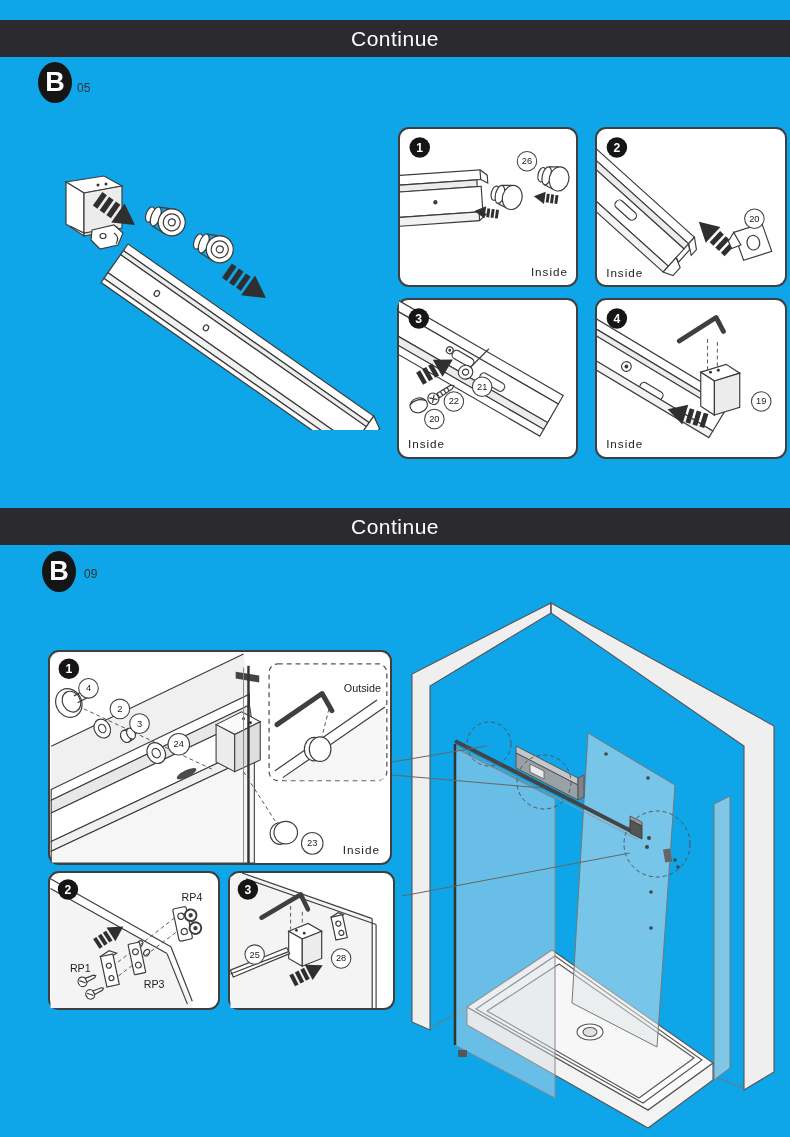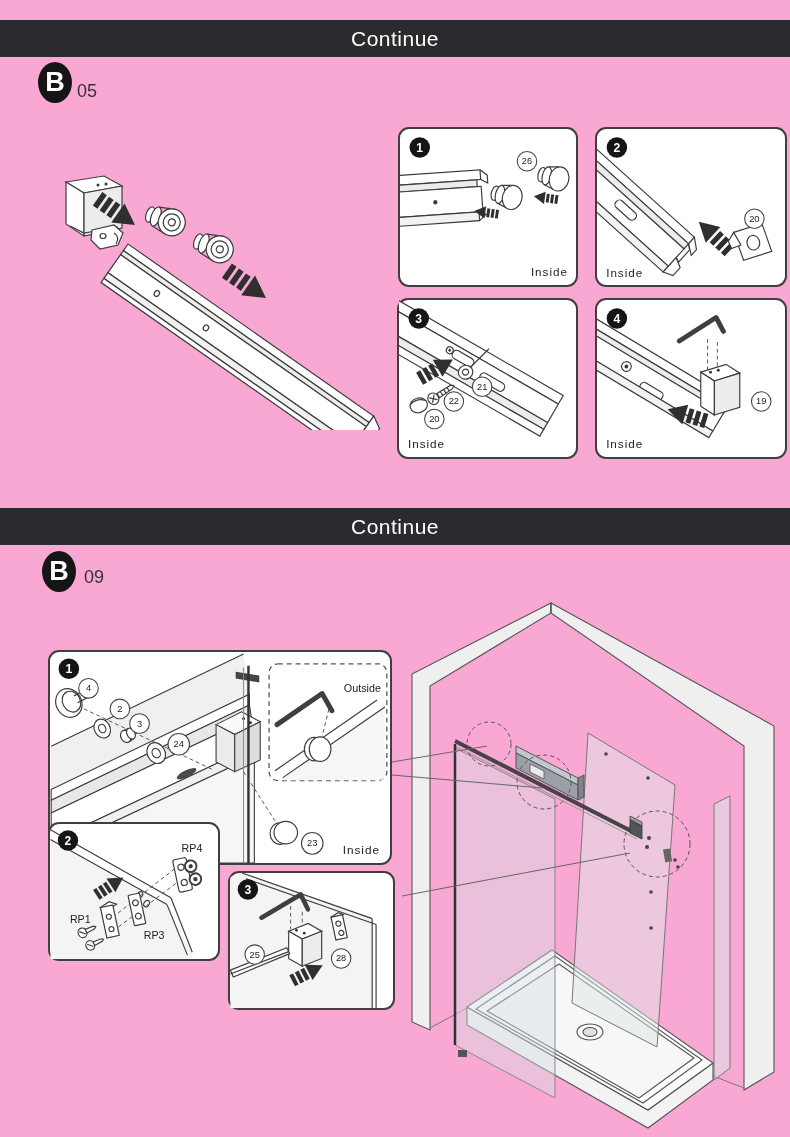--- a/index.html
+++ b/index.html
@@ -1,24 +1,24 @@
 <!DOCTYPE html>
 <html><head>
 <meta charset="utf-8">
 <style>
   html,body{margin:0;padding:0;background:#fff;}
-  .page{position:relative;width:790px;height:1137px;background:#f9a8d4;overflow:hidden;
+  .page{position:relative;width:790px;height:1137px;background:#0ea5e9;overflow:hidden;
         font-family:"Liberation Sans",sans-serif;}
   .bar{position:absolute;left:0;width:790px;height:37px;background:#2b2b2f;
        display:flex;align-items:center;justify-content:center;}
   .bar span{color:#fff;font-size:21px;letter-spacing:.5px;}
   .step-badge{position:absolute;width:34px;height:41px;background:#151515;border-radius:50%;
        display:flex;align-items:center;justify-content:center;}
   .step-badge span{color:#fff;font-size:27px;font-weight:bold;}
-  .step-num{position:absolute;font-size:18px;color:#333;}
+  .step-num{position:absolute;font-size:12px;color:#333;}
   .panel{position:absolute;background:#fff;border:2px solid #3f3f3f;border-radius:11px;box-sizing:border-box;}
   .panel svg{display:block;width:100%;height:100%;}
   .ill{position:absolute;}
   svg text{font-family:"Liberation Sans",sans-serif;fill:#222;}
   .pct{font-size:9.5px;}
   .badge-t{font-size:12.5px;font-weight:bold;fill:#fff;}
   .inside-t{font-size:12px;letter-spacing:1px;}
   .small-t{font-size:11px;}
   .ln{stroke:#3c3c3c;stroke-width:1.2;fill:none;}
   .fw{fill:#fff;stroke:#3c3c3c;stroke-width:1.2;}
@@ -405,21 +405,21 @@
         <text class="small-t" x="336" y="41" text-anchor="end">Outside</text>
       </g>
       <text class="inside-t" x="335" y="206" text-anchor="end">Inside</text>
       <g>
         <circle cx="18" cy="17" r="10.5" fill="#151515"></circle>
         <text class="badge-t" x="18" y="17.5" text-anchor="middle" dominant-baseline="central">1</text>
       </g>
     </svg>
   </div>
 
-  <div class="panel" style="left:48px;top:822px;width:172px;height:139px;">
+  <div class="panel" style="left:48px;top:871px;width:172px;height:139px;">
     <svg viewBox="0 0 172 139">
       <g>
         <polygon points="0,16 120,83 146,134 146,139 0,139" fill="#f4f4f4"></polygon>
         <line class="ln" x1="0" y1="6" x2="124" y2="76"></line>
         <line class="ln" x1="0" y1="16" x2="120" y2="83"></line>
         <line class="ln" x1="124" y1="76" x2="146" y2="132"></line>
         <line class="ln" x1="120" y1="83" x2="141" y2="135"></line>
         <ellipse class="fw" cx="92" cy="73" rx="2.6" ry="3.6" transform="rotate(35 92 73)"></ellipse>
         <ellipse class="fw" cx="99" cy="82" rx="2.6" ry="3.6" transform="rotate(35 99 82)"></ellipse>
       </g>

